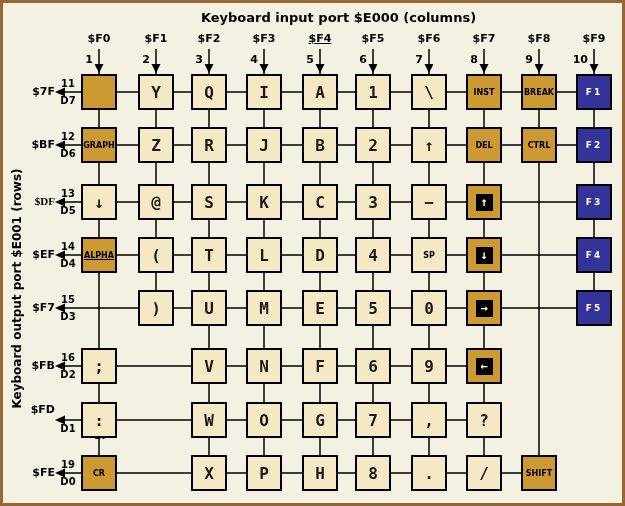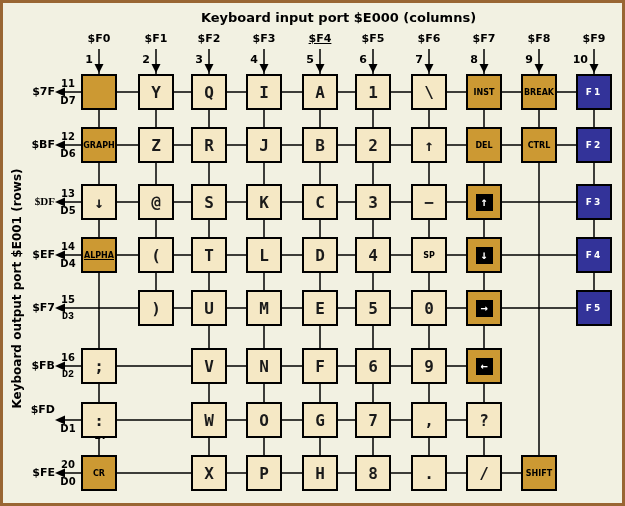--- a/index.html
+++ b/index.html
@@ -113,29 +113,29 @@
       <div class="row-pin" style="top: 129px;">12</div>
       <div class="row-bit" style="top: 146px;">D6</div>
       <div class="row-port" style="top: 192px; font-family: Liberation Serif, serif;">$DF</div>
       <div class="row-pin" style="top: 186px;">13</div>
       <div class="row-bit" style="top: 203px;">D5</div>
       <div class="row-port" style="top: 245px;">$EF</div>
       <div class="row-pin" style="top: 239px;">14</div>
       <div class="row-bit" style="top: 256px;">D4</div>
       <div class="row-port" style="top: 298px;">$F7</div>
       <div class="row-pin" style="top: 292px;">15</div>
-      <div class="row-bit" style="top: 309px; font-family: Liberation Mono, monospace;">D3</div>
+      <div class="row-bit" style="top: 309px;">D3</div>
       <div class="row-port" style="top: 356px;">$FB</div>
       <div class="row-pin" style="top: 350px;">16</div>
-      <div class="row-bit" style="top: 367px; font-family: Liberation Mono, monospace;">D2</div>
+      <div class="row-bit" style="top: 367px;">D2</div>
       <div class="row-port" style="top: 400px;">$FD</div>
       <div class="row-pin" style="top: 428px; margin-left: 33px;">17</div>
       <div class="row-bit" style="top: 421px;">D1</div>
       <div class="row-port" style="top: 463px;">$FE</div>
-      <div class="row-pin" style="top: 457px;">20</div>
+      <div class="row-pin" style="top: 457px;">19</div>
       <div class="row-bit" style="top: 474px;">D0</div>
     </div>
   <div>
       <div class="key blank" style="left: 78px; top: 71px;"></div>
       <div class="key char" style="left: 135px; top: 71px;">
         <span>Y</span>
       </div>
       <div class="key char" style="left: 188px; top: 71px;">
         <span>Q</span>
       </div>

